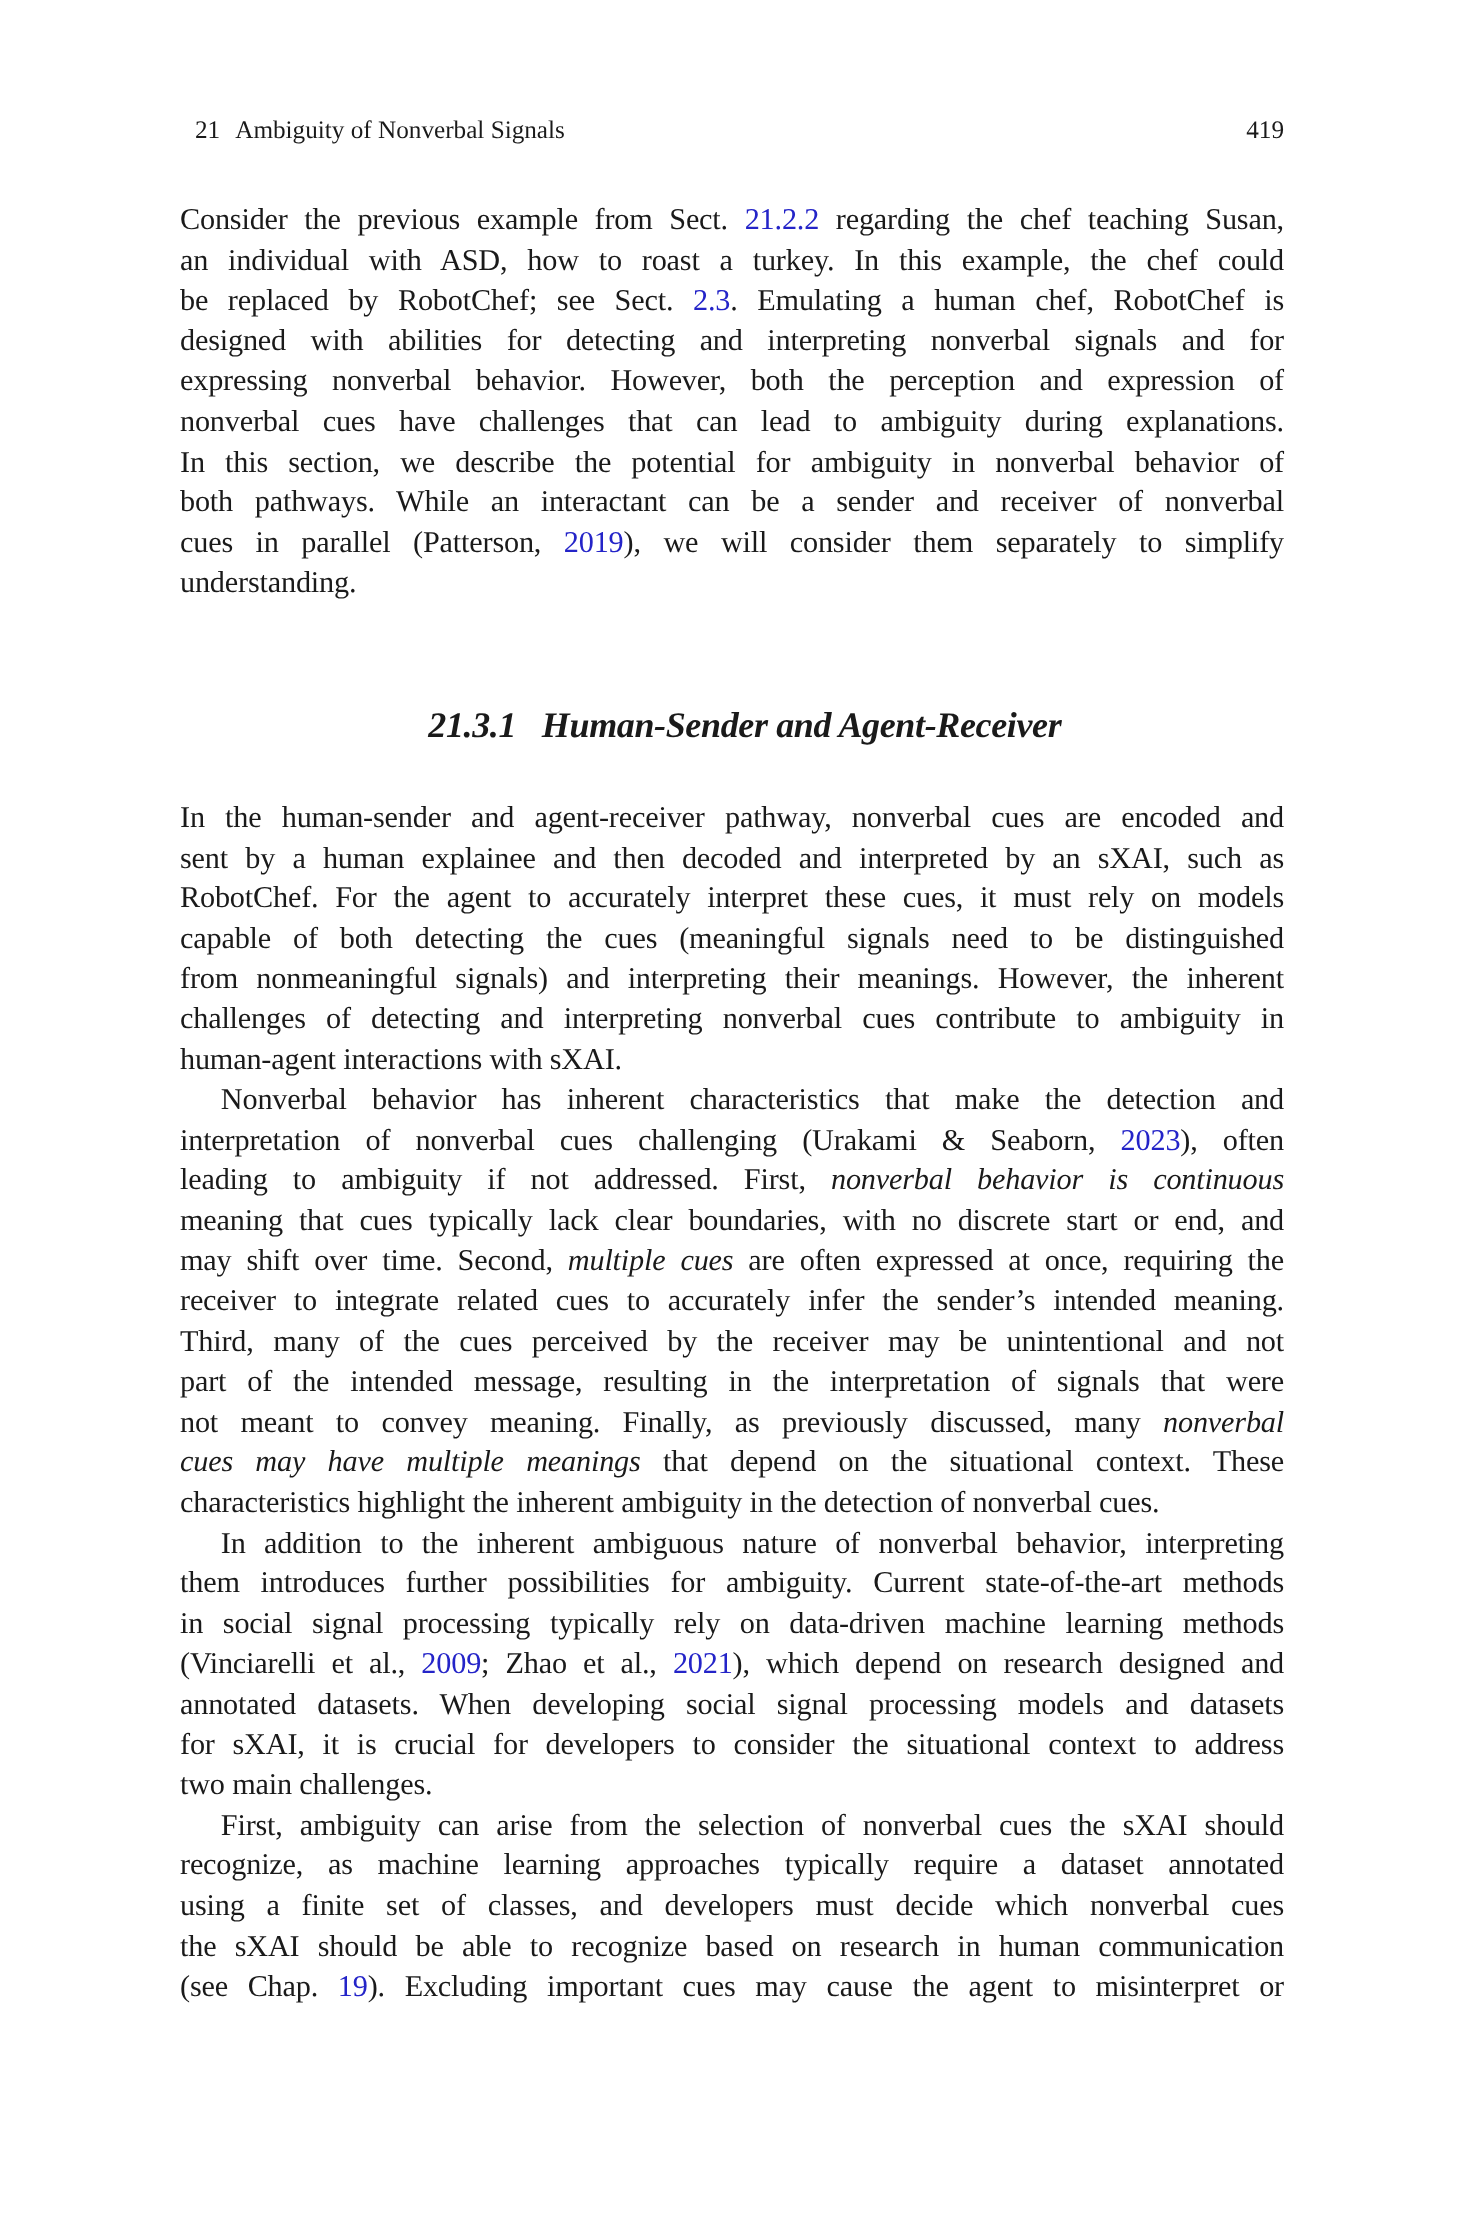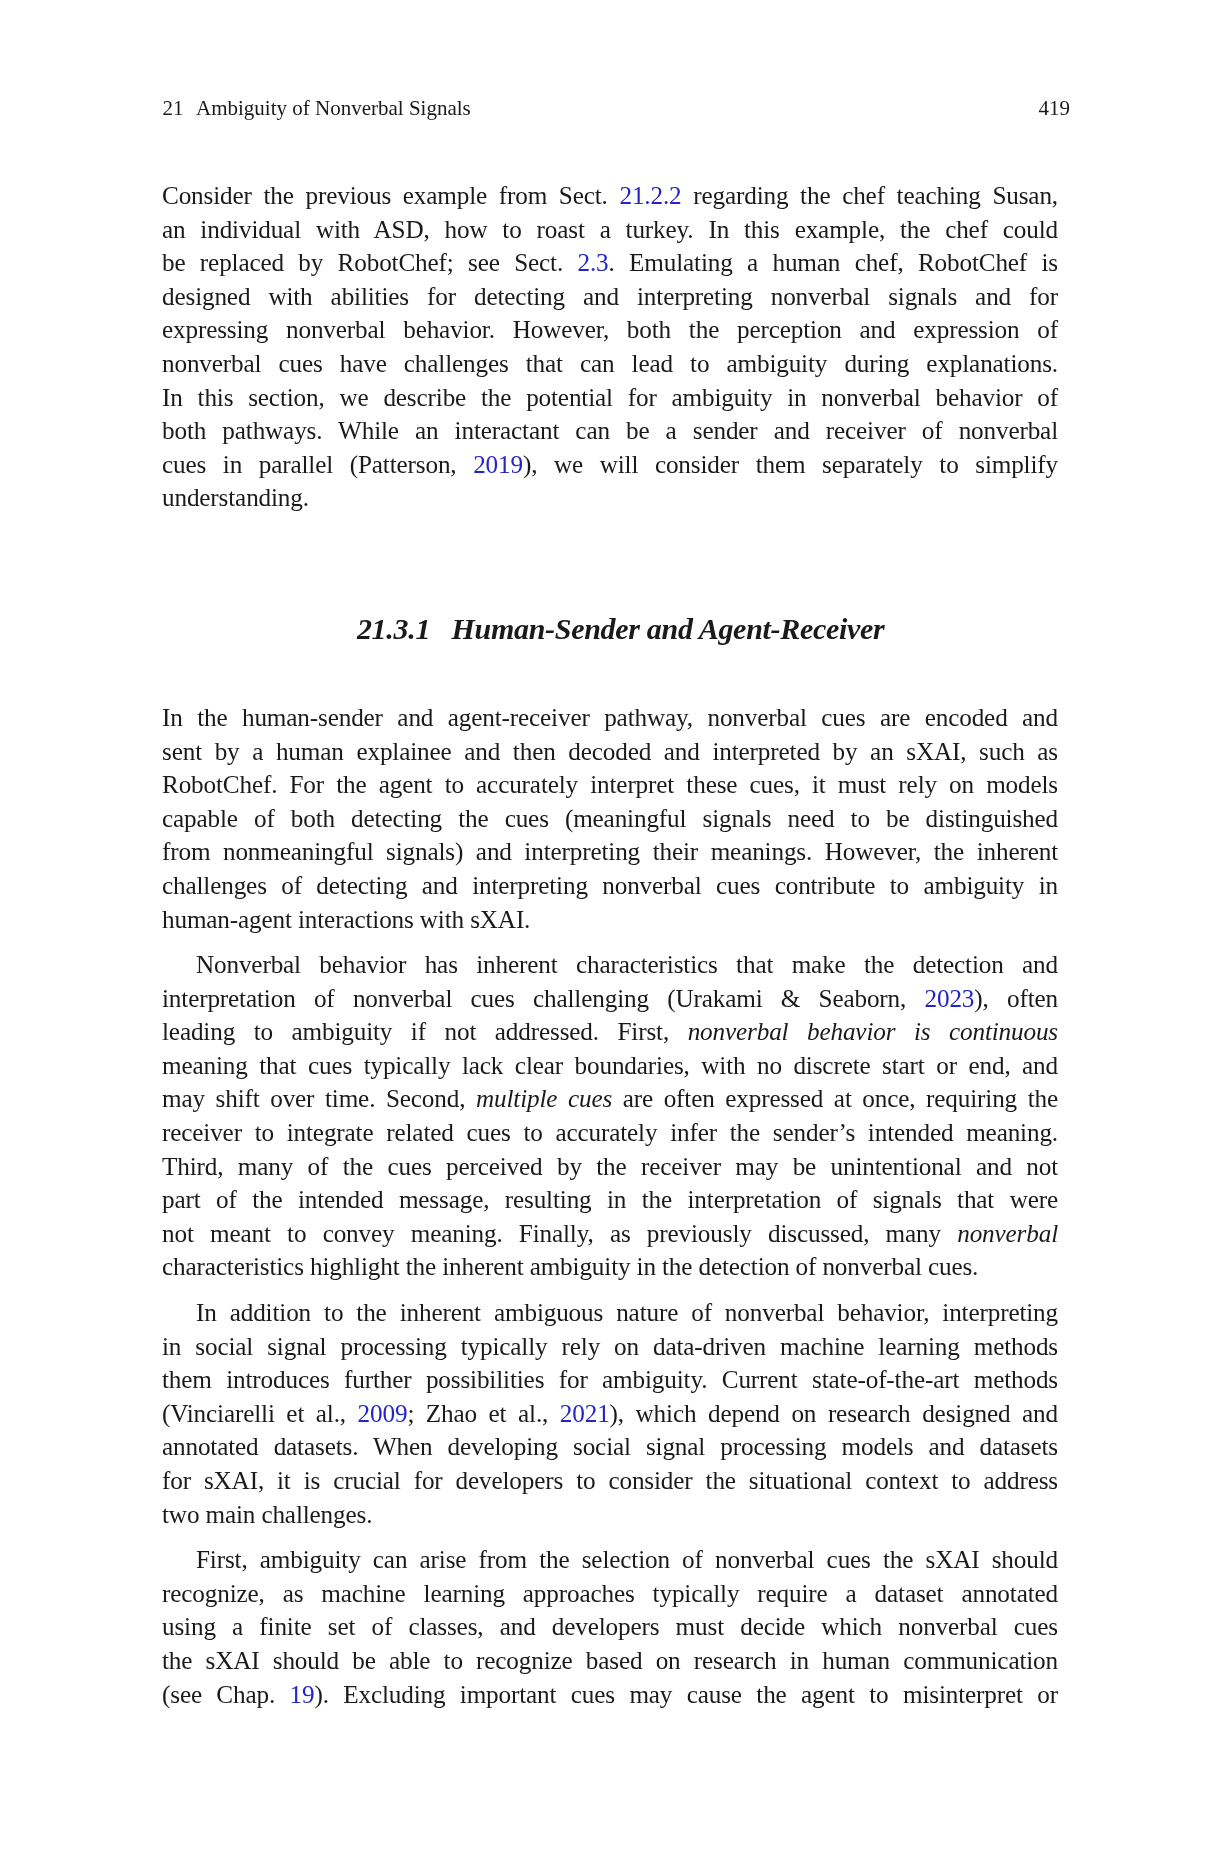--- a/index.html
+++ b/index.html
@@ -6,21 +6,21 @@
     body { width: 1220px; height: 1850px; position: relative; overflow: hidden;
            font-family: "Liberation Serif", "DejaVu Serif", serif; color: #1a1a1a; }
     .running-head { position: absolute; left: 150px; top: 96px; width: 920px; height: 30px;
                     font-size: 21px; display: flex; justify-content: space-between; align-items: baseline; }
     .running-head .chap-num { display: inline-block; width: 46px; text-align: center; }
     .content { position: absolute; left: 150px; top: 167px; width: 920px; }
     .line { font-size: 25.2px; line-height: 33.6px; height: 33.6px; white-space: nowrap;
             text-align: justify; text-align-last: justify; letter-spacing: -0.15px; }
     .line.last { text-align-last: left; }
     .line.indent { padding-left: 34px; }
-    .para { margin: 12px; }
+    .para { margin: 0; }
     .heading { font-size: 30px; font-weight: bold; font-style: italic; margin: 0;
                height: 40px; line-height: 40px; letter-spacing: -0.3px; text-align: center; }
     .heading .hnum { display: inline-block; width: 116px; }
     .gap-before-heading { height: 82px; }
     .gap-after-heading { height: 40px; }
     .link { color: #2424c8; text-decoration: none; }
     em { font-style: italic; }
   </style>
 </head>
 <body>
@@ -64,27 +64,28 @@
   <div class="para">
     <div class="line indent">Nonverbal behavior has inherent characteristics that make the detection and</div>
     <div class="line"><span>interpretation of nonverbal cues challenging (Urakami &amp; Seaborn, </span><a class="link" href="#">2023</a><span>), often</span></div>
     <div class="line"><span>leading to ambiguity if not addressed. First, </span><em>nonverbal behavior is continuous</em></div>
     <div class="line">meaning that cues typically lack clear boundaries, with no discrete start or end, and</div>
     <div class="line"><span>may shift over time. Second, </span><em>multiple cues</em><span> are often expressed at once, requiring the</span></div>
     <div class="line">receiver to integrate related cues to accurately infer the sender’s intended meaning.</div>
     <div class="line">Third, many of the cues perceived by the receiver may be unintentional and not</div>
     <div class="line">part of the intended message, resulting in the interpretation of signals that were</div>
     <div class="line"><span>not meant to convey meaning. Finally, as previously discussed, many </span><em>nonverbal</em></div>
+    <div class="line"><em>cues may have multiple meanings</em><span> that depend on the situational context. These</span></div>
     <div class="line last">characteristics highlight the inherent ambiguity in the detection of nonverbal cues.</div>
   </div>
 
   <div class="para">
     <div class="line indent">In addition to the inherent ambiguous nature of nonverbal behavior, interpreting</div>
+    <div class="line">them introduces further possibilities for ambiguity. Current state-of-the-art methods</div>
     <div class="line">in social signal processing typically rely on data-driven machine learning methods</div>
-    <div class="line">them introduces further possibilities for ambiguity. Current state-of-the-art methods</div>
     <div class="line"><span>(Vinciarelli et al., </span><a class="link" href="#">2009</a><span>; Zhao et al., </span><a class="link" href="#">2021</a><span>), which depend on research designed and</span></div>
     <div class="line">annotated datasets. When developing social signal processing models and datasets</div>
     <div class="line">for sXAI, it is crucial for developers to consider the situational context to address</div>
     <div class="line last">two main challenges.</div>
   </div>
 
   <div class="para">
     <div class="line indent">First, ambiguity can arise from the selection of nonverbal cues the sXAI should</div>
     <div class="line">recognize, as machine learning approaches typically require a dataset annotated</div>
     <div class="line">using a finite set of classes, and developers must decide which nonverbal cues</div>

